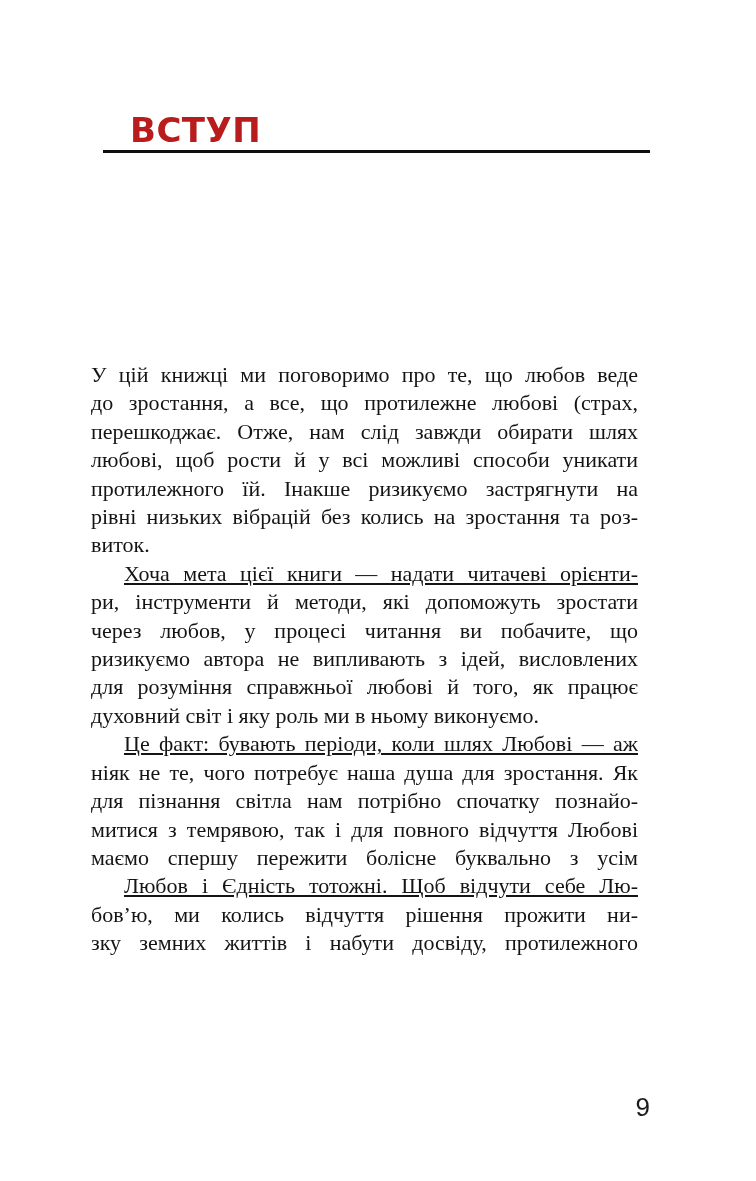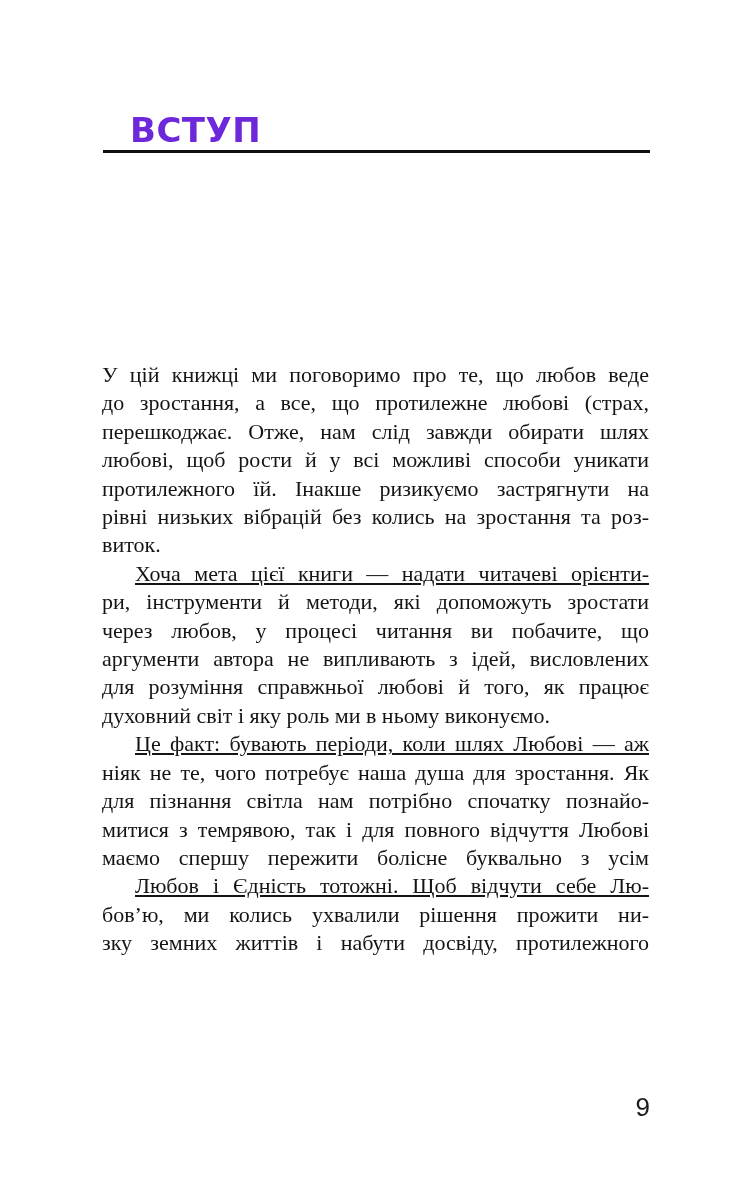--- a/index.html
+++ b/index.html
@@ -20,34 +20,34 @@
   .chapter-title {
     position: absolute;
     left: 130px;
     top: 113px;
     margin: 0;
     font-family: "DejaVu Sans", sans-serif;
     font-weight: 700;
     font-size: 34px;
     line-height: 34px;
     letter-spacing: 0.5px;
-    color: #6d28d9;
+    color: #b91c1c;
   }
   .title-rule {
     position: absolute;
     left: 103px;
     top: 150px;
     width: 547px;
     height: 3px;
     background: #0f0f0f;
   }
   
   .body-text {
     position: absolute;
-    left: 102px;
+    left: 91px;
     top: 361px;
     width: 547px;
     font-size: 22px;
     line-height: 28.4px;
   }
   .para {
     margin: 0;
     padding: 0;
   }
   .ln {
@@ -93,36 +93,36 @@
       <span class="ln">любові, щоб рости й у всі можливі способи уникати</span>
       <span class="ln">протилежного їй. Інакше ризикуємо застрягнути на</span>
       <span class="ln">рівні низьких вібрацій без колись на зростання та роз-</span>
       <span class="ln end">виток.</span>
     </p>
 
     <p class="para">
       <span class="ln ind">Хоча мета цієї книги — надати читачеві орієнти-</span>
       <span class="ln">ри, інструменти й методи, які допоможуть зростати</span>
       <span class="ln">через любов, у процесі читання ви побачите, що</span>
-      <span class="ln">аргументи автора не випливають з ідей, висловлених</span>
+      <span class="ln">ризикуємо автора не випливають з ідей, висловлених</span>
       <span class="ln">для розуміння справжньої любові й того, як працює</span>
       <span class="ln end">духовний світ і яку роль ми в ньому виконуємо.</span>
     </p>
 
     <p class="para">
       <span class="ln ind">Це факт: бувають періоди, коли шлях Любові — аж</span>
       <span class="ln">ніяк не те, чого потребує наша душа для зростання. Як</span>
       <span class="ln">для пізнання світла нам потрібно спочатку познайо-</span>
       <span class="ln">митися з темрявою, так і для повного відчуття Любові</span>
       <span class="ln">маємо спершу пережити болісне буквально з усім</span>
     </p>
 
     <p class="para">
       <span class="ln ind">Любов і Єдність тотожні. Щоб відчути себе Лю-</span>
-      <span class="ln">бов’ю, ми колись ухвалили рішення прожити ни-</span>
+      <span class="ln">бов’ю, ми колись відчуття рішення прожити ни-</span>
       <span class="ln">зку земних життів і набути досвіду, протилежного</span>
     </p>
 
   </main>
 
   <div class="page-number">9</div>
 
 </div>
 
 </body></html>

